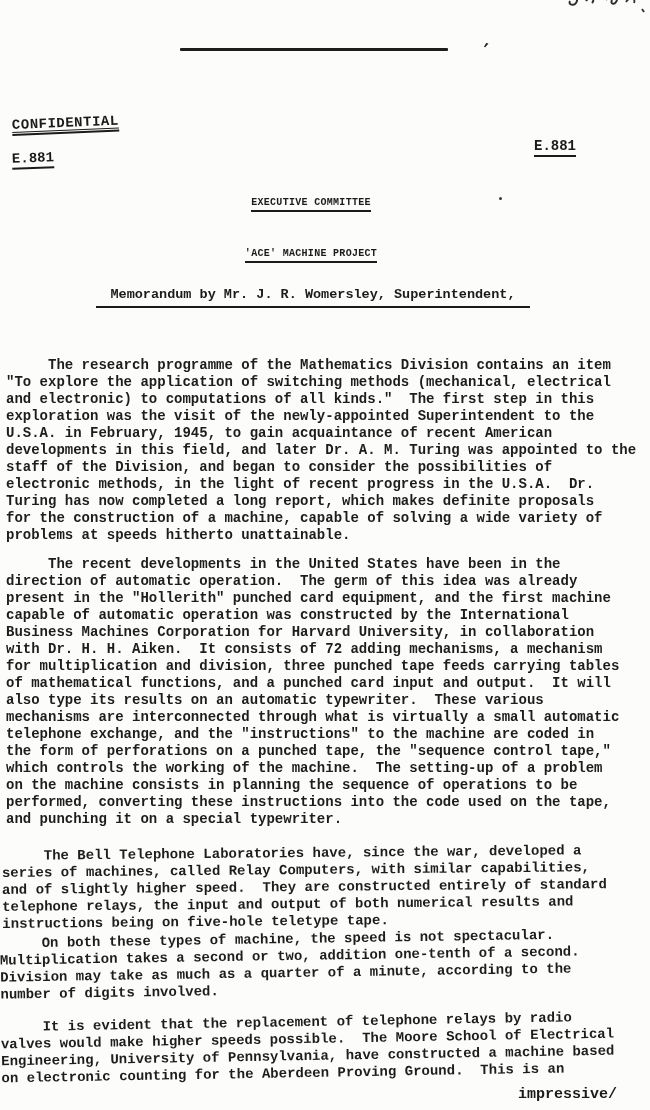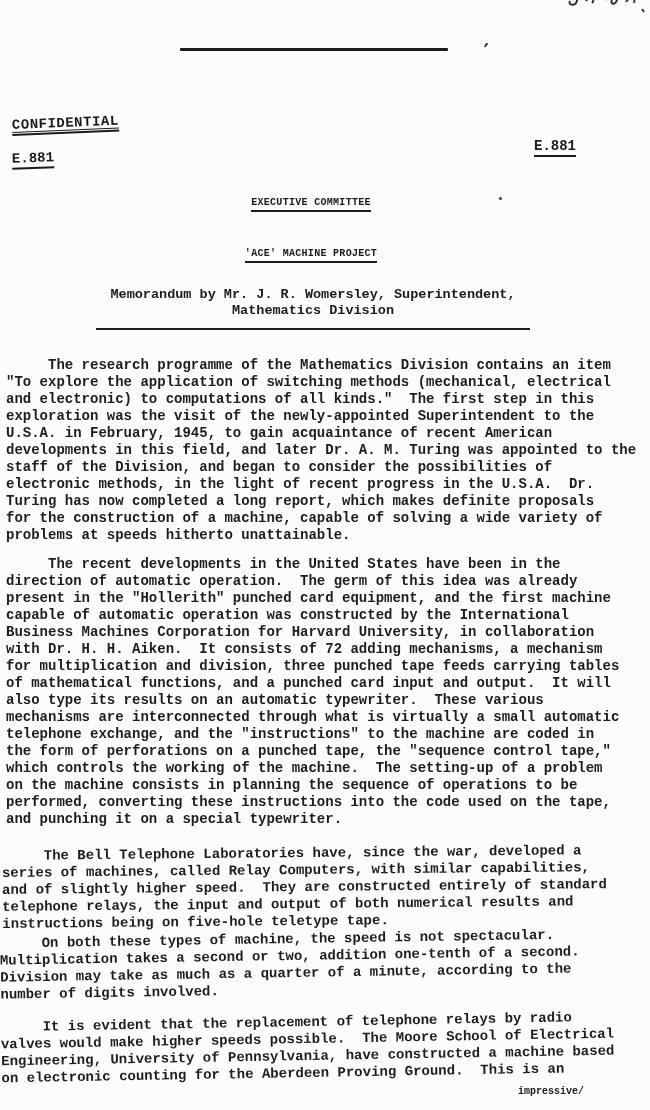--- a/index.html
+++ b/index.html
@@ -39,34 +39,34 @@
   .heading-wrap{position:absolute; left:0; width:622px; text-align:center;}
   .heading-exec{top:192px;}
   .heading-ace{top:243px;}
   .heading-wrap span{
     display:inline-block; font-size:10px; font-weight:700; letter-spacing:0.3px;
     border-bottom:2px solid #1b1b1b; padding-bottom:2px;
   }
   .memo{
     position:absolute; top:287px; left:96px; width:434px; text-align:center;
     font-size:13.5px; font-weight:700; line-height:16px;
-    border-bottom:2.5px solid #1b1b1b; padding-bottom:9px;
+    border-bottom:2.5px solid #1b1b1b; padding-bottom:3px;
   }
   .para{
     position:absolute; left:6px; white-space:pre;
     font-size:14px; line-height:17px; font-weight:700; color:#1d1d1d;
   }
   .p1{top:357px;}
   .p2{top:556px;}
   .p3{top:845px; left:2px; transform:rotate(-0.55deg); transform-origin:center;}
   .p4{top:931px; left:0px; transform:rotate(-0.9deg); transform-origin:center;}
   .p5{top:1014px; left:1px; transform:rotate(-1deg); transform-origin:center;}
   .catchword{
     position:absolute; top:1086px; left:518px;
-    font-size:10px; font-weight:700;text-align:center;
+    font-size:15px; font-weight:700;text-align:center;
   }
 </style>
 </head>
 <body>
 
 <div class="page">
 
   <svg class="hw-mark" viewBox="0 0 86 18" xmlns="http://www.w3.org/2000/svg">
     <path d="M4 2 C 10 -4, 18 0, 14 6 C 12 9, 6 8, 8 4" stroke="#2e2e2e" stroke-width="2" fill="none"></path>
     <path d="M24 4 C 28 -2, 34 2, 30 6" stroke="#2e2e2e" stroke-width="2" fill="none"></path>
@@ -89,21 +89,20 @@
   <div class="heading-wrap heading-exec">
     <span>EXECUTIVE COMMITTEE</span>
   </div>
 
   <div class="heading-wrap heading-ace">
     <span>'ACE' MACHINE PROJECT</span>
   </div>
 
   <div class="memo">
     <div>Memorandum by Mr. J. R. Womersley, Superintendent,</div>
-    <div>Mathematics Division</div>
   </div>
 
   <div class="para p1">     The research programme of the Mathematics Division contains an item
 "To explore the application of switching methods (mechanical, electrical
 and electronic) to computations of all kinds."  The first step in this
 exploration was the visit of the newly-appointed Superintendent to the
 U.S.A. in February, 1945, to gain acquaintance of recent American
 developments in this field, and later Dr. A. M. Turing was appointed to the
 staff of the Division, and began to consider the possibilities of
 electronic methods, in the light of recent progress in the U.S.A.  Dr.

